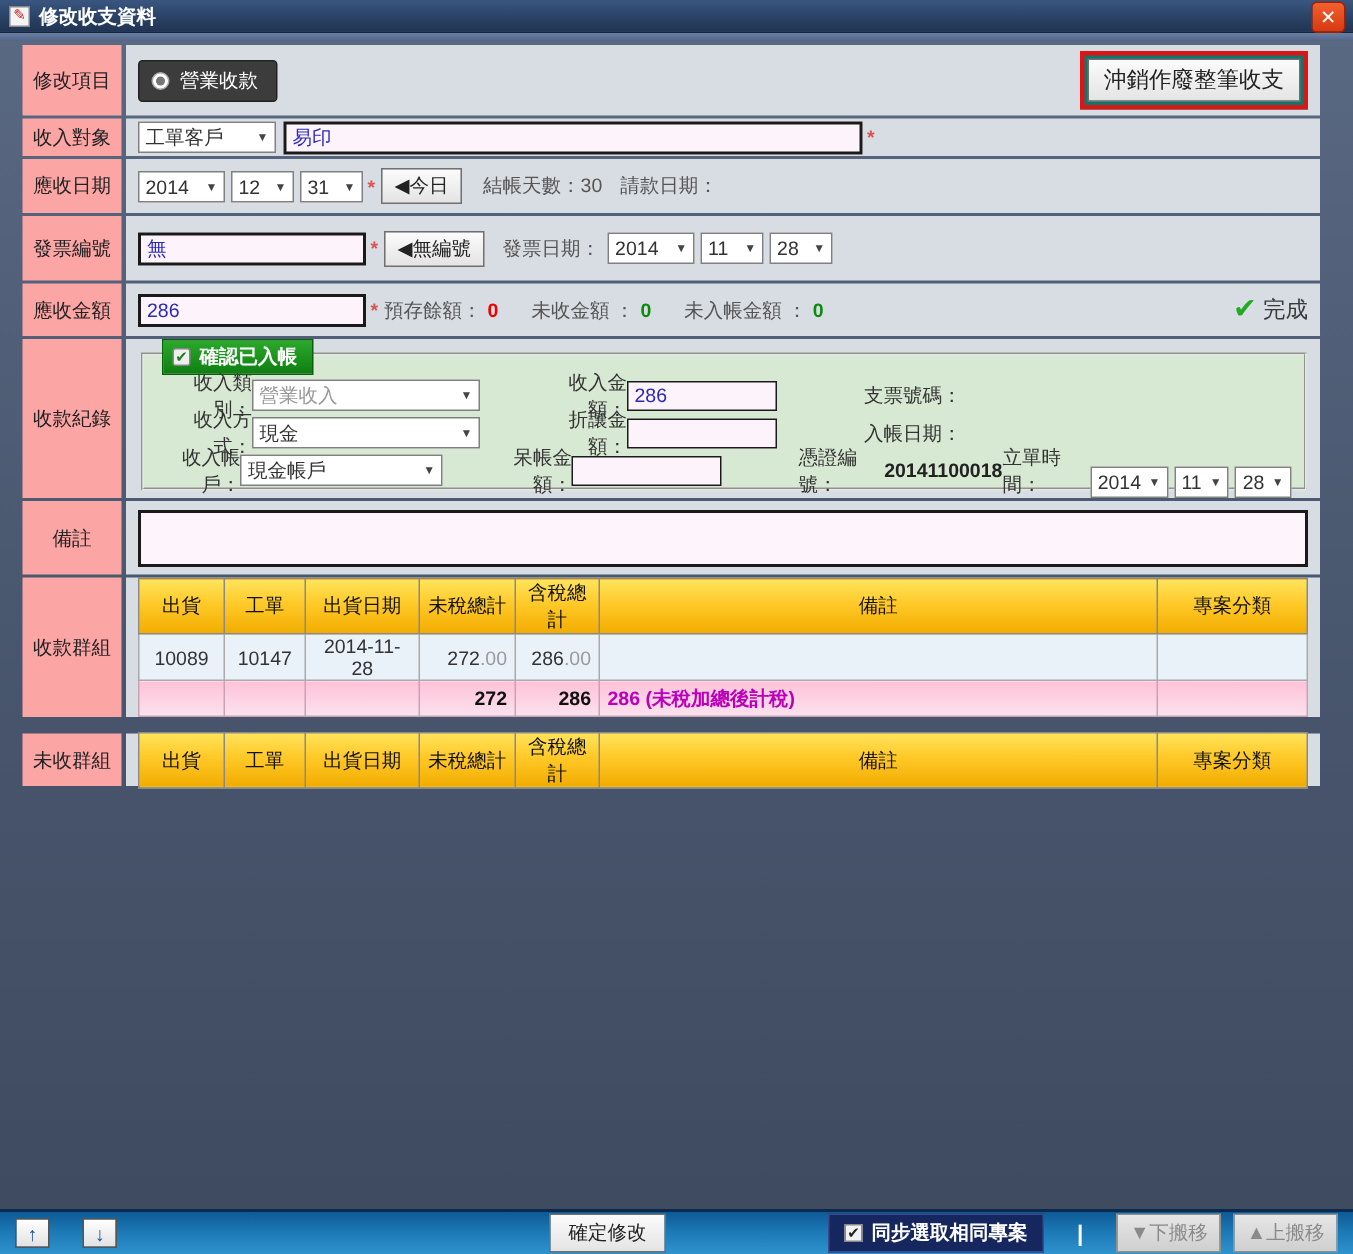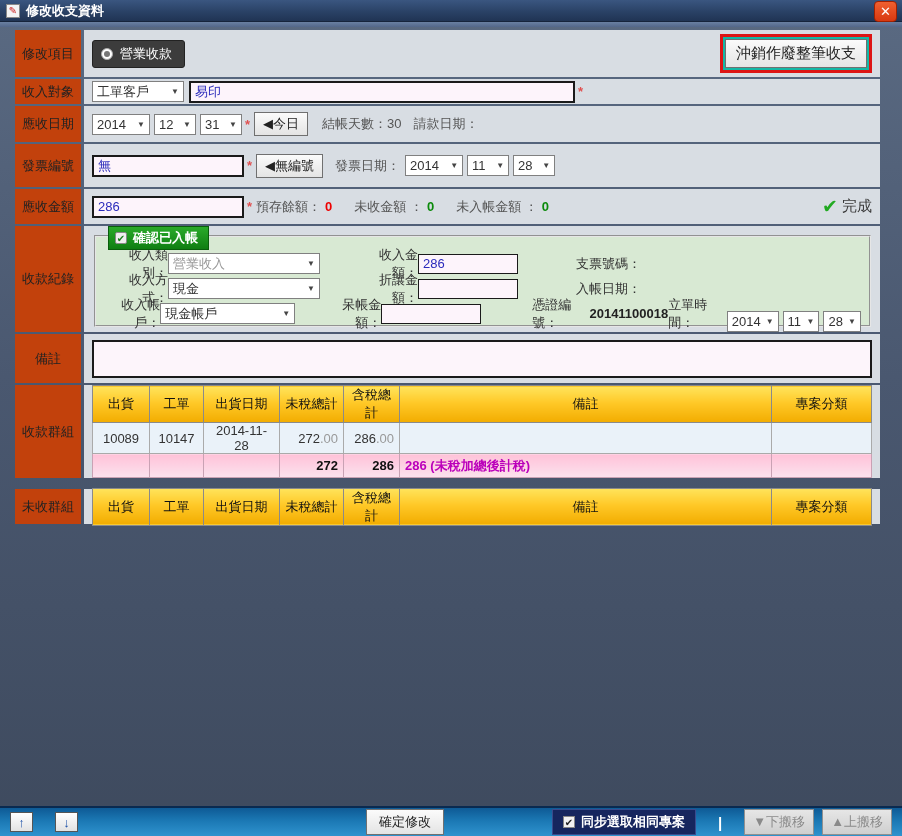--- a/index.html
+++ b/index.html
@@ -25,21 +25,21 @@
     background:linear-gradient(180deg,#F06030,#D83810); border:1px solid #A02000;
     border-radius:4px; color:#FFF; font-weight:bold; font-size:13px;
     display:flex; align-items:center; justify-content:center; cursor:pointer;
   }
   .titlestrip { height:5px; background:linear-gradient(180deg,#6A80A2,#53678A); }
 
   
   .form { position:absolute; left:15px; top:30px; width:865px; }
   .row { display:flex; margin-bottom:2px; }
   .row .lbl {
-    width:66px; min-width:66px; background:#c2410c; margin-right:3px;
+    width:66px; min-width:66px; background:#fca5a5; margin-right:3px;
     display:flex; align-items:center; justify-content:center;
     font-size:13px; color:#222; text-align:center;
   }
   .row .content {
     flex:1; background:#D8DDE3; display:flex; align-items:center;
     padding:0 8px; position:relative; min-width:0;
   }
   .h47{height:47px}.h26{height:26px}.h25{height:25px}.h36{height:36px}
   .h27{height:43px}.h35{height:35px}.h106{height:106px}.h49{height:49px}
   .h93{height:93px}.h35b{height:35px}
@@ -74,21 +74,21 @@
     padding:4px 12px 4px 8px; font-size:13px; cursor:pointer;
   }
   .radio-ic {
     width:12px; height:12px; border-radius:50%; background:#FFF;
     border:1px solid #AAA; position:relative;
   }
   .radio-ic::after {
     content:""; position:absolute; left:2px; top:2px; width:6px; height:6px;
     border-radius:50%; background:#777;
   }
-  .redbox { margin-left:auto; border:3px solid #DD1515; padding:2px; background:#14b8a6; }
+  .redbox { margin-left:auto; border:3px solid #DD1515; padding:2px; background:#0f766e; }
   .void-btn { font-size:15px; padding:4px 10px; }
 
   
   .amt-zero-red { color:#EE0000; font-weight:bold; margin:0 4px; }
   .amt-zero-green { color:#0B8A0B; font-weight:bold; margin:0 4px; }
   .done { margin-left:auto; display:flex; align-items:center; gap:4px; }
   .done .chk { color:#22AA22; font-weight:bold; font-size:19px; }
   .done .txt { color:#3A3A3A; font-size:15px; }
 
   

